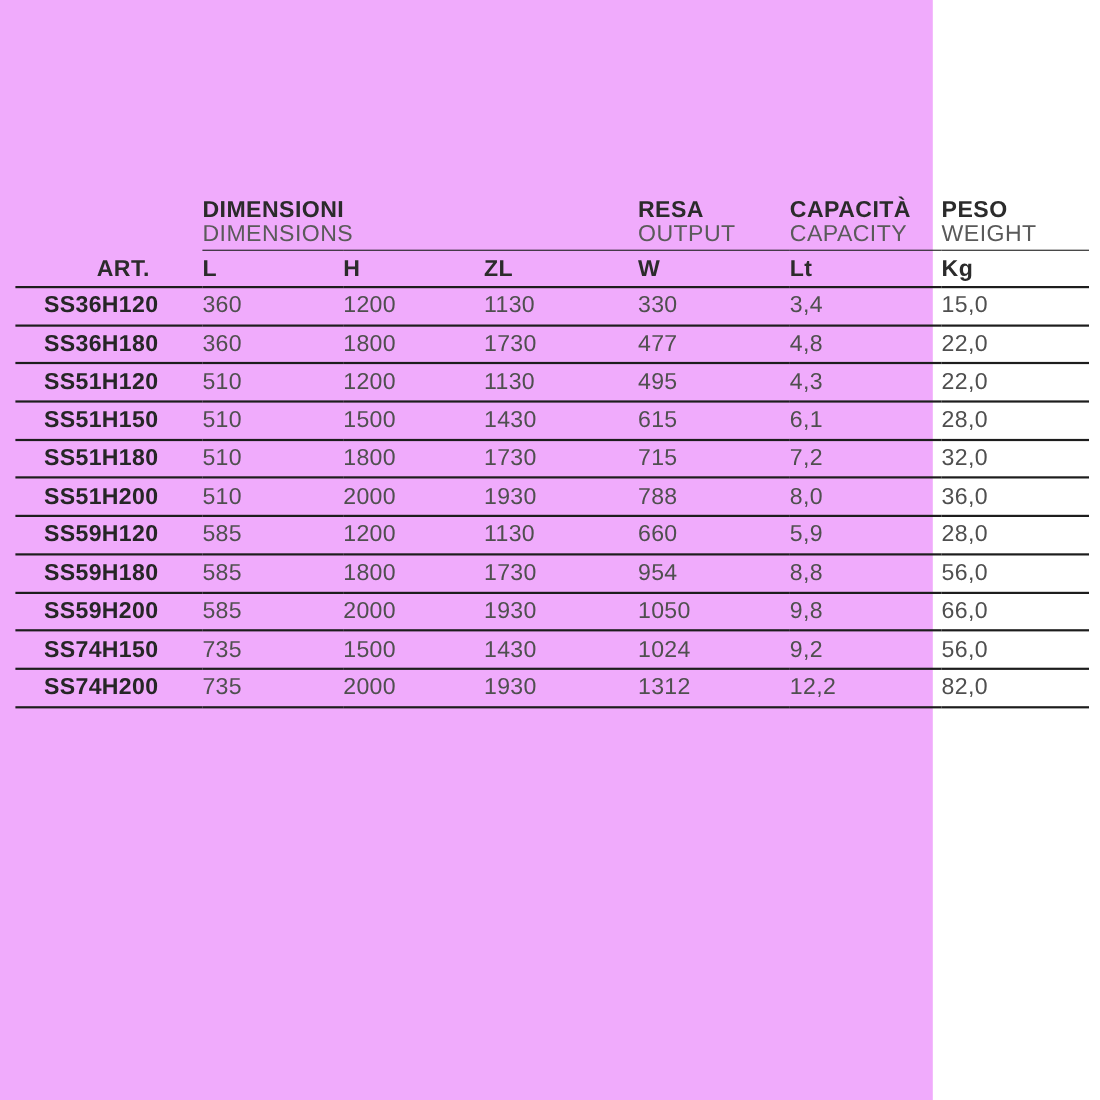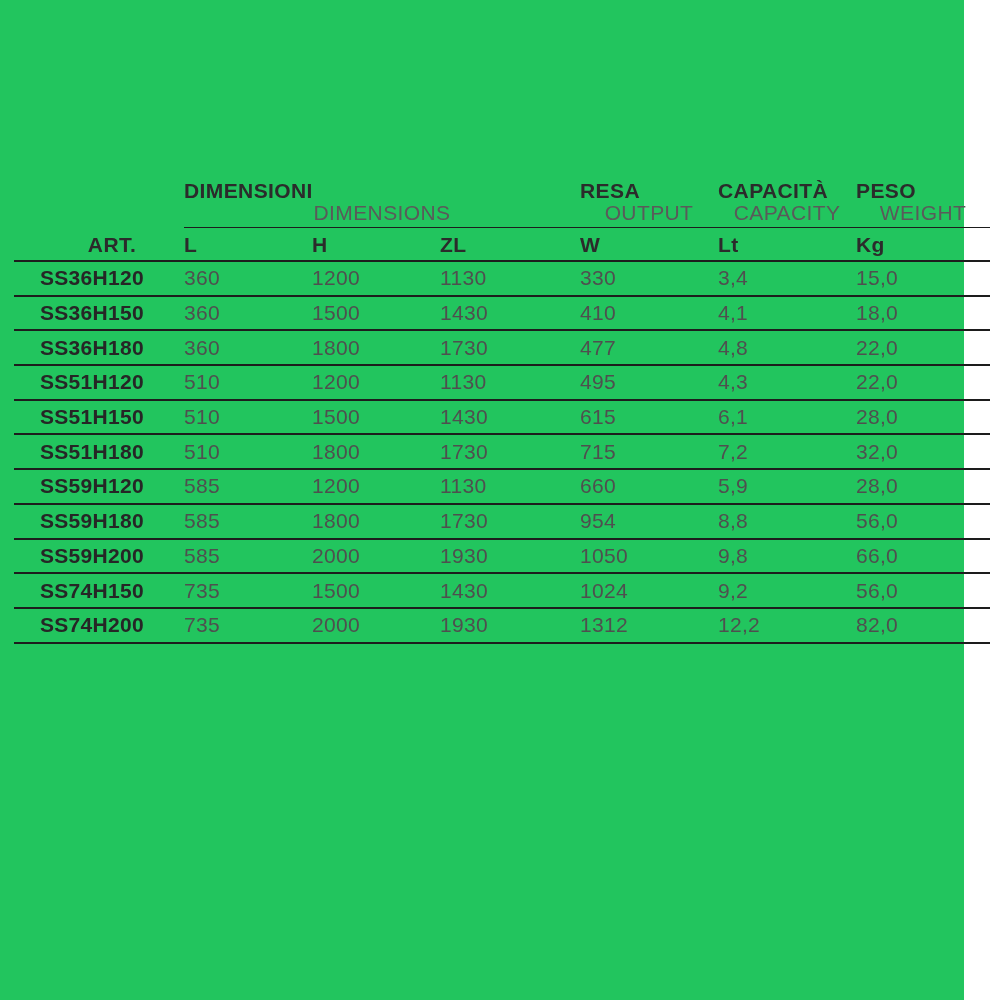--- a/index.html
+++ b/index.html
@@ -4,22 +4,22 @@
 <style>
   * { margin: 0; padding: 0; box-sizing: border-box; }
   html, body {
     width: 1000px; height: 1000px;
     background: #ffffff;
     font-family: "Liberation Sans", sans-serif;
     overflow: hidden;
   }
   .page {
     position: relative;
-    width: 964px; height: 1000px;
-    background: #22c55e;
+    width: 848px; height: 1000px;
+    background: #f0abfc;
   }
   table.spec {
     position: absolute;
     left: 14px; top: 180px;
     width: 976px;
     border-collapse: collapse;
     table-layout: fixed;
   }
   
   tr.group-row th {
@@ -36,21 +36,20 @@
     font-weight: 700;
     color: #2b2b2b;
     letter-spacing: 0.4px;
   }
   .g-sub {
     font-size: 21px;
     line-height: 21px;
     font-weight: 400;
     color: #5a5a5a;
     letter-spacing: 0.4px;
-    text-align: center;
   }
   
   tr.sub-row th {
     text-align: left;
     vertical-align: middle;
     height: 34px;
     padding: 2px 0 0 0;
     font-size: 21px;
     font-weight: 700;
     color: #2b2b2b;
@@ -127,29 +126,20 @@
         <tr class="data-row">
           <td class="art-cell">SS36H120</td>
           <td class="val-cell">360</td>
           <td class="val-cell">1200</td>
           <td class="val-cell">1130</td>
           <td class="val-cell">330</td>
           <td class="val-cell">3,4</td>
           <td class="val-cell">15,0</td>
         </tr>
         <tr class="data-row">
-          <td class="art-cell">SS36H150</td>
-          <td class="val-cell">360</td>
-          <td class="val-cell">1500</td>
-          <td class="val-cell">1430</td>
-          <td class="val-cell">410</td>
-          <td class="val-cell">4,1</td>
-          <td class="val-cell">18,0</td>
-        </tr>
-        <tr class="data-row">
           <td class="art-cell">SS36H180</td>
           <td class="val-cell">360</td>
           <td class="val-cell">1800</td>
           <td class="val-cell">1730</td>
           <td class="val-cell">477</td>
           <td class="val-cell">4,8</td>
           <td class="val-cell">22,0</td>
         </tr>
         <tr class="data-row">
           <td class="art-cell">SS51H120</td>
@@ -172,20 +162,29 @@
         <tr class="data-row">
           <td class="art-cell">SS51H180</td>
           <td class="val-cell">510</td>
           <td class="val-cell">1800</td>
           <td class="val-cell">1730</td>
           <td class="val-cell">715</td>
           <td class="val-cell">7,2</td>
           <td class="val-cell">32,0</td>
         </tr>
         <tr class="data-row">
+          <td class="art-cell">SS51H200</td>
+          <td class="val-cell">510</td>
+          <td class="val-cell">2000</td>
+          <td class="val-cell">1930</td>
+          <td class="val-cell">788</td>
+          <td class="val-cell">8,0</td>
+          <td class="val-cell">36,0</td>
+        </tr>
+        <tr class="data-row">
           <td class="art-cell">SS59H120</td>
           <td class="val-cell">585</td>
           <td class="val-cell">1200</td>
           <td class="val-cell">1130</td>
           <td class="val-cell">660</td>
           <td class="val-cell">5,9</td>
           <td class="val-cell">28,0</td>
         </tr>
         <tr class="data-row">
           <td class="art-cell">SS59H180</td>

